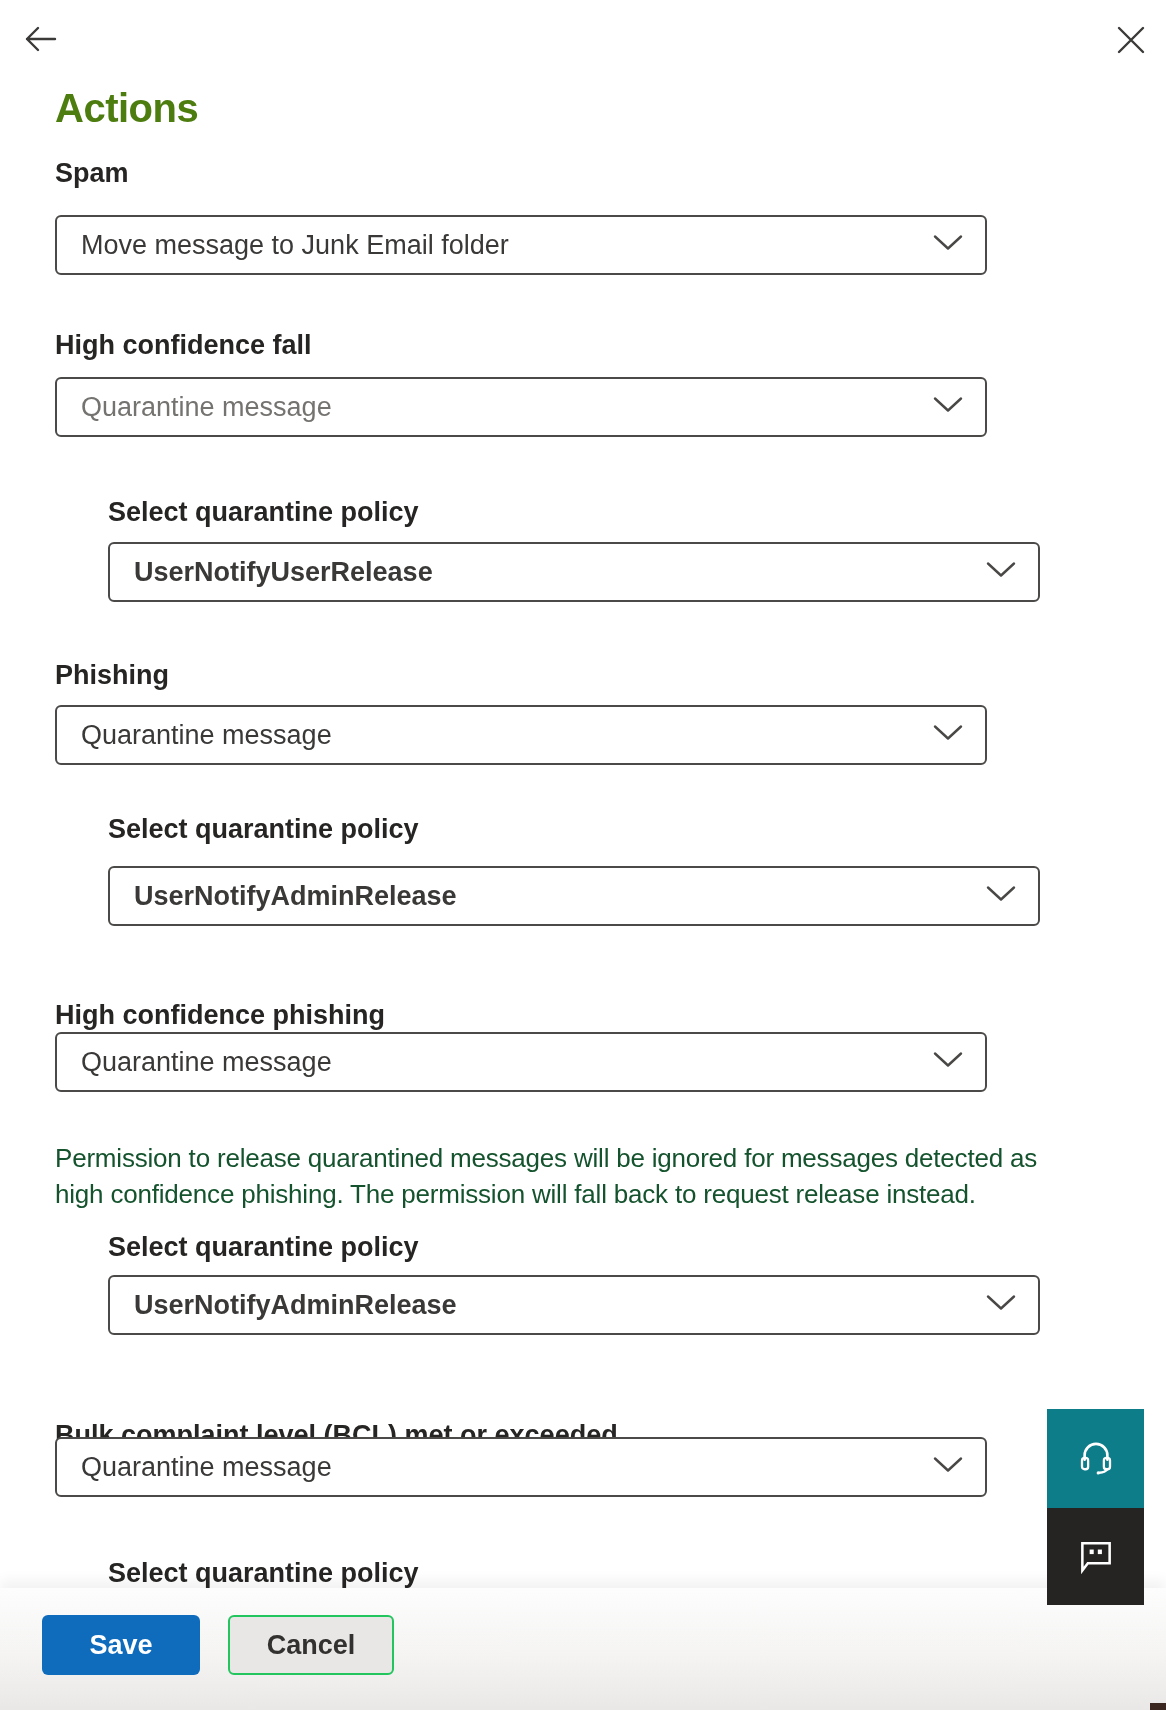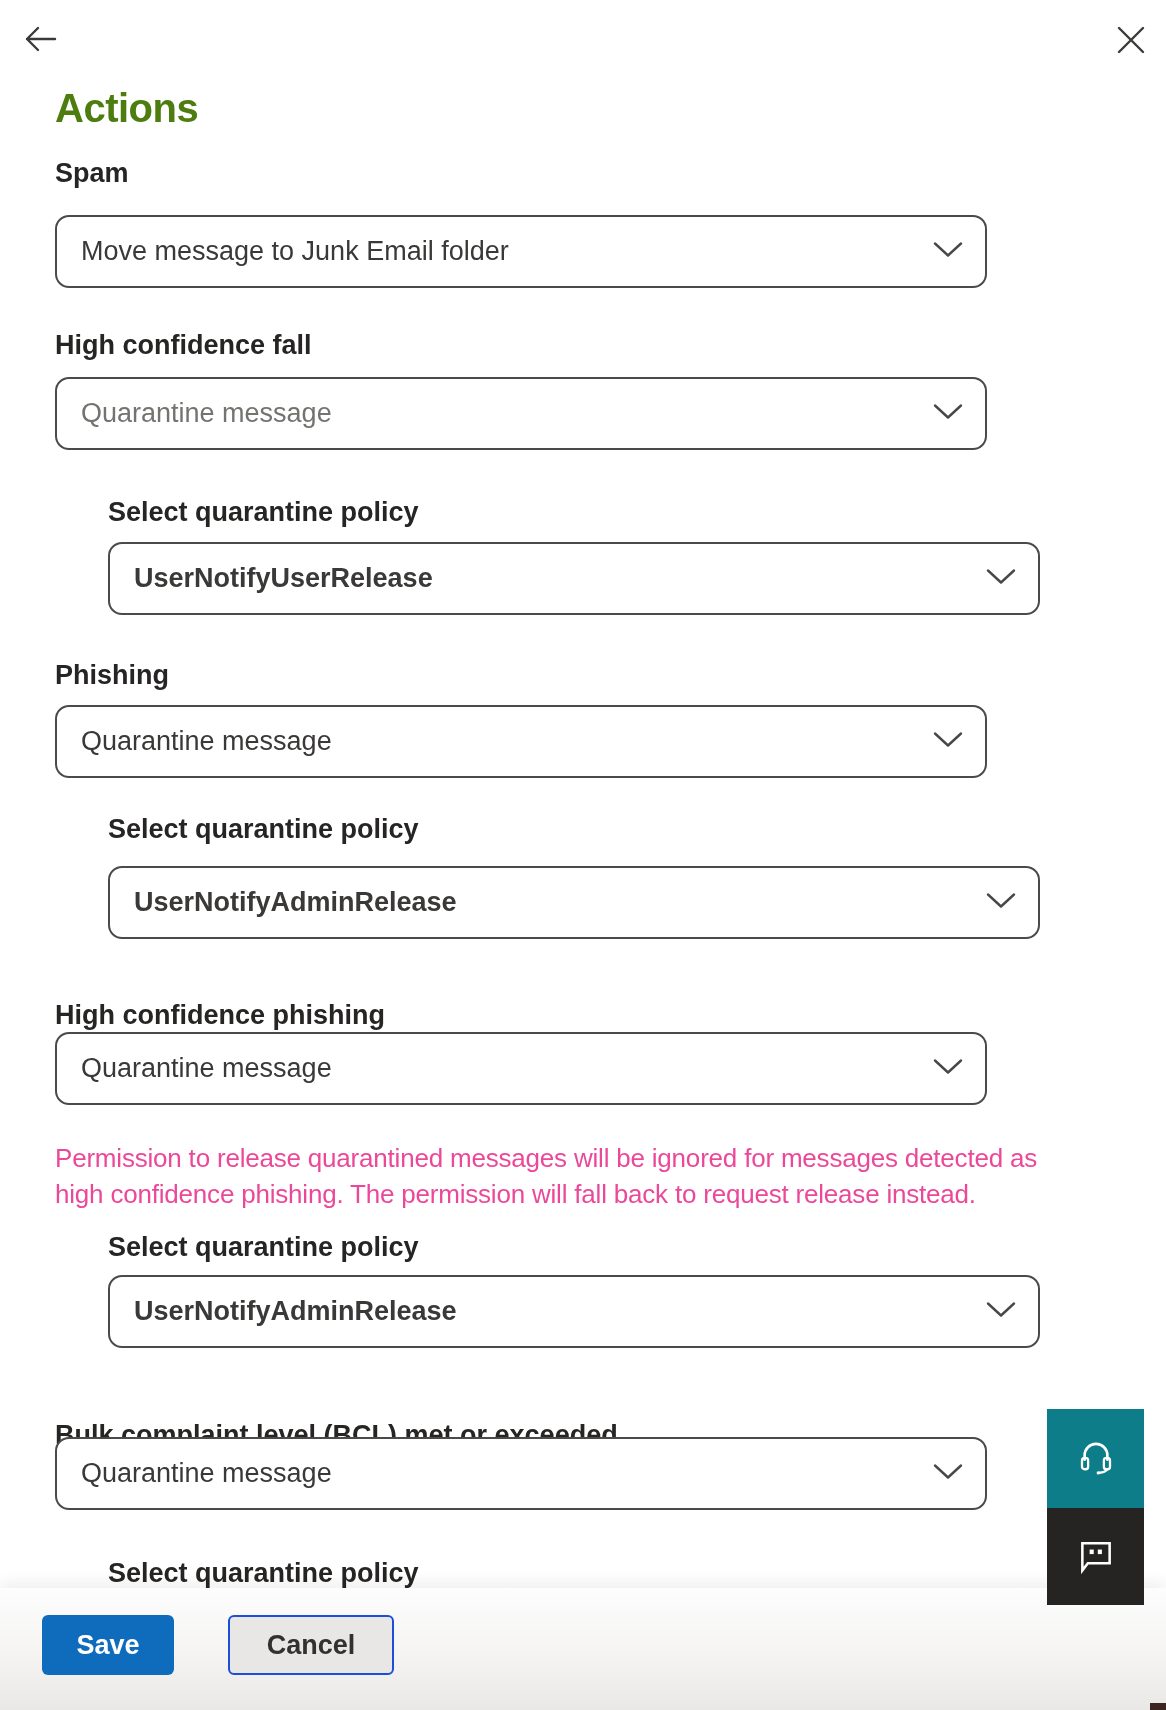--- a/index.html
+++ b/index.html
@@ -19,50 +19,50 @@
     position:absolute; left:55px; top:86px;
     font-size:40px; font-weight:700; color:#4d7c0f; letter-spacing:-0.5px;
   }
   .field-label {
     position:absolute; left:55px;
     font-size:27px; font-weight:700; color:#27262 5;
     color:#262524; white-space:nowrap;
   }
   .field-label.indent { left:108px; }
   .dropdown {
-    position:absolute; left:55px; width:932px; height:73px;
-    border:2px solid #4c4a48; border-radius:14px; background:#fff;
+    position:absolute; left:55px; width:932px; height:60px;
+    border:2px solid #4c4a48; border-radius:6px; background:#fff;
     display:flex; align-items:center;
     padding:0 70px 0 24px; cursor:pointer;
   }
   .dropdown.indent { left:108px;font-weight:bold; }
   .dropdown .dd-value {
     font-size:27px; color:#3a3938; white-space:nowrap;
     overflow:hidden; text-overflow:ellipsis;
   }
   .dropdown.muted .dd-value { color:#757370; }
   .chevron { position:absolute; right:22px; top:50%; transform:translateY(-50%); }
   .note-line {
-    position:absolute; left:55px; font-size:26px; color:#ec4899;
+    position:absolute; left:55px; font-size:26px; color:#14532d;
     letter-spacing:-0.2px; white-space:nowrap;
   }
   #footer {
     position:absolute; left:0; top:1588px; width:1166px; height:122px;
     background:linear-gradient(180deg,#fdfdfd 0%,#f5f4f3 55%,#e9e8e7 100%);
     box-shadow:0 -8px 12px rgba(0,0,0,0.05);
     z-index:5;
   }
   .btn {
     position:absolute; height:60px; border-radius:6px; cursor:pointer;
     font-family:"Liberation Sans", sans-serif;
     font-size:27px; font-weight:600; z-index:6;
     display:flex; align-items:center; justify-content:center;
   }
-  #save-btn { left:42px; top:1615px; width:132px; background:#0f6cbd; border:none; color:#ffffff; }
-  #cancel-btn { left:228px; top:1615px; width:166px; background:#e9e7e6; border:2px solid #1d4ed8; color:#323130; }
+  #save-btn { left:42px; top:1615px; width:158px; background:#0f6cbd; border:none; color:#ffffff; }
+  #cancel-btn { left:228px; top:1615px; width:166px; background:#e9e7e6; border:2px solid #22c55e; color:#323130; }
   .float-btn {
     position:absolute; left:1047px; width:97px; border:none; cursor:pointer; z-index:7;
     display:flex; align-items:center; justify-content:center;
   }
   #support-btn { top:1409px; height:99px; background:#0e7d8a; }
   #feedback-btn { top:1508px; height:97px; background:#252423; }
   #corner-sliver {
     position:absolute; left:1150px; top:1703px; width:16px; height:7px;
     background:#3b2620; z-index:8;
   }

